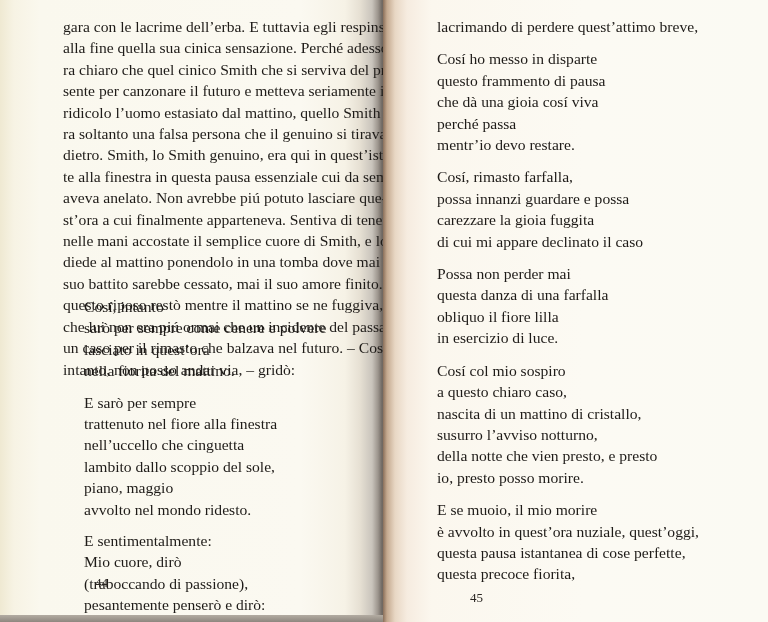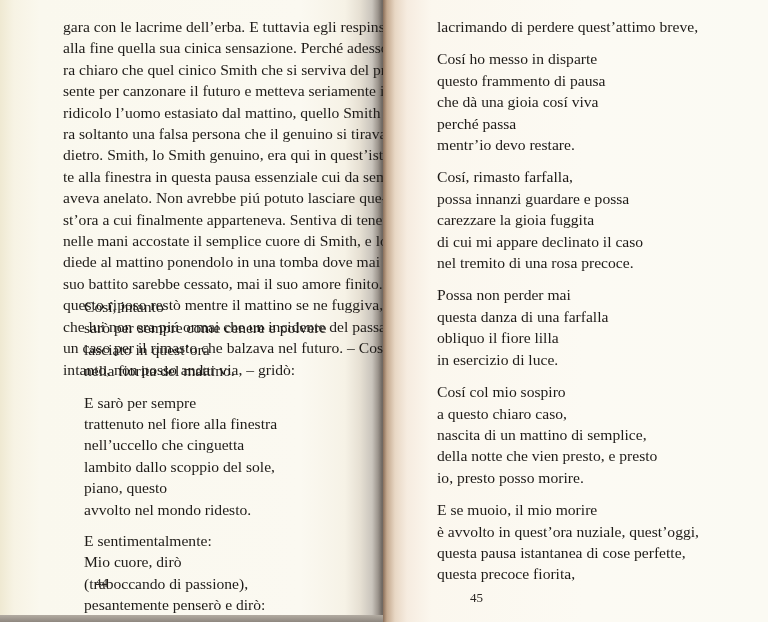--- a/index.html
+++ b/index.html
@@ -57,21 +57,21 @@
         <span class="vl">Cosí, intanto</span>
         <span class="vl">sarò per sempre come cenere e polvere</span>
         <span class="vl">lasciato in quest’ora</span>
         <span class="vl">nella fiorita del mattino.</span>
       </div>
       <div class="stanza">
         <span class="vl">E sarò per sempre</span>
         <span class="vl">trattenuto nel fiore alla finestra</span>
         <span class="vl">nell’uccello che cinguetta</span>
         <span class="vl">lambito dallo scoppio del sole,</span>
-        <span class="vl">piano, questo</span>
+        <span class="vl">piano, maggio</span>
         <span class="vl">avvolto nel mondo ridesto.</span>
       </div>
       <div class="stanza">
         <span class="vl">E sentimentalmente:</span>
         <span class="vl">Mio cuore, dirò</span>
         <span class="vl">(traboccando di passione),</span>
         <span class="vl">pesantemente penserò e dirò:</span>
         <span class="vl">Quest’istante ha il mio cuore</span>
       </div>
     </div>
@@ -91,32 +91,32 @@
       <span class="vl">questo frammento di pausa</span>
       <span class="vl">che dà una gioia cosí viva</span>
       <span class="vl">perché passa</span>
       <span class="vl">mentr’io devo restare.</span>
     </div>
     <div class="stanza">
       <span class="vl">Cosí, rimasto farfalla,</span>
       <span class="vl">possa innanzi guardare e possa</span>
       <span class="vl">carezzare la gioia fuggita</span>
       <span class="vl">di cui mi appare declinato il caso</span>
-      <span class="vl">nel tremito di una rosa precoce.</span>
     </div>
     <div class="stanza">
       <span class="vl">Possa non perder mai</span>
       <span class="vl">questa danza di una farfalla</span>
       <span class="vl">obliquo il fiore lilla</span>
       <span class="vl">in esercizio di luce.</span>
     </div>
     <div class="stanza">
       <span class="vl">Cosí col mio sospiro</span>
       <span class="vl">a questo chiaro caso,</span>
-      <span class="vl">nascita di un mattino di semplice,</span>
+      <span class="vl">nascita di un mattino di cristallo,</span>
+      <span class="vl">susurro l’avviso notturno,</span>
       <span class="vl">della notte che vien presto, e presto</span>
       <span class="vl">io, presto posso morire.</span>
     </div>
     <div class="stanza">
       <span class="vl">E se muoio, il mio morire</span>
       <span class="vl">è avvolto in quest’ora nuziale, quest’oggi,</span>
       <span class="vl">questa pausa istantanea di cose perfette,</span>
       <span class="vl">questa precoce fiorita,</span>
 
     </div>

